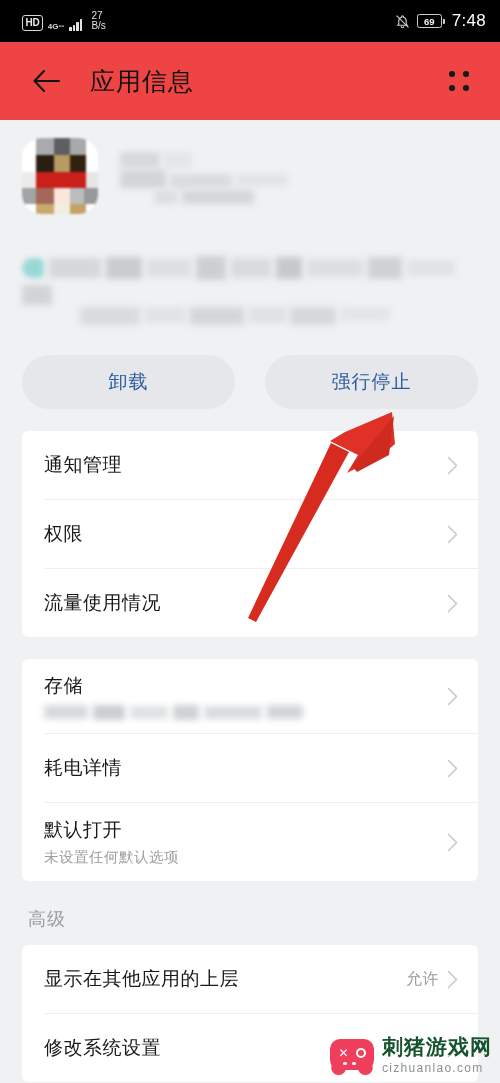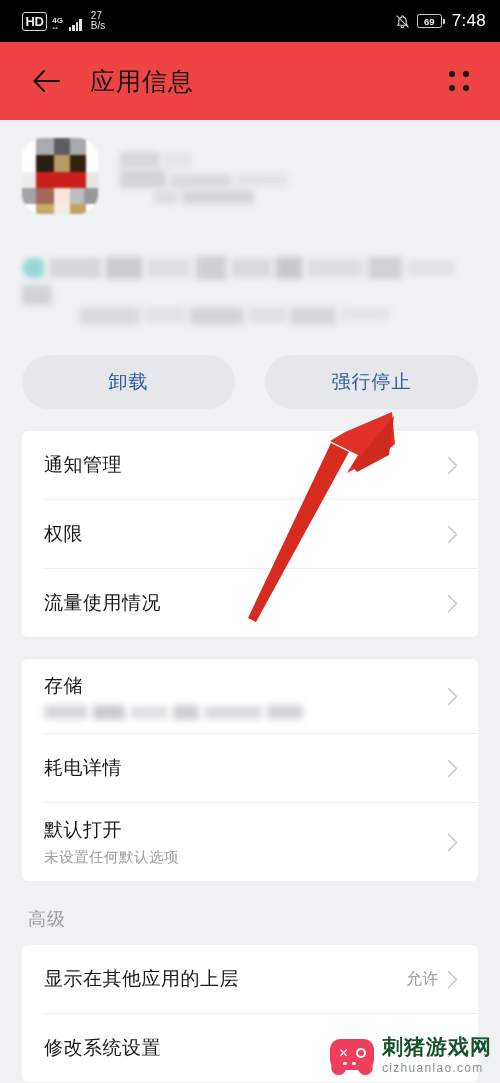--- a/index.html
+++ b/index.html
@@ -11,24 +11,24 @@
     overflow:hidden;
   }
   
   .statusbar{
     height:42px; background:#000; color:#fff;
     display:flex; align-items:center; position:relative;
   }
   .sb-left{ display:flex; align-items:flex-end; gap:5px; margin-left:22px; }
   .hd-badge{
     border:1.5px solid #d8d8d8; border-radius:3px;
-    font-size:13px; line-height:1; padding:2px 2.5px 2.5px;
+    font-size:10px; line-height:1; padding:2px 2.5px 2.5px;
     letter-spacing:-.3px; color:#e8e8e8; font-weight:700;
   }
-  .sig{ display:flex; flex-direction:column; align-items:flex-start;justify-content:flex-end; }
+  .sig{ display:flex; flex-direction:row; align-items:flex-start;justify-content:flex-end; }
   .sig-net{ font-size:8px; line-height:8px; color:#dcdcdc; font-weight:700; }
   .sig-dots{ font-size:6px; line-height:6px; color:#bdbdbd; letter-spacing:-.5px;}
   .bars{ display:flex; align-items:flex-end; gap:1px; height:12px; margin-left:1px;}
   .bars i{ width:2.5px; background:#e3e3e3; display:block; border-radius:.5px;}
   .bars i:nth-child(1){height:4px;}
   .bars i:nth-child(2){height:6.5px;}
   .bars i:nth-child(3){height:9px;}
   .bars i:nth-child(4){height:12px;}
   .rate{ display:flex; flex-direction:column; line-height:10px; margin-left:4px; }
   .rate span{ font-size:10px; color:#e0e0e0; }

